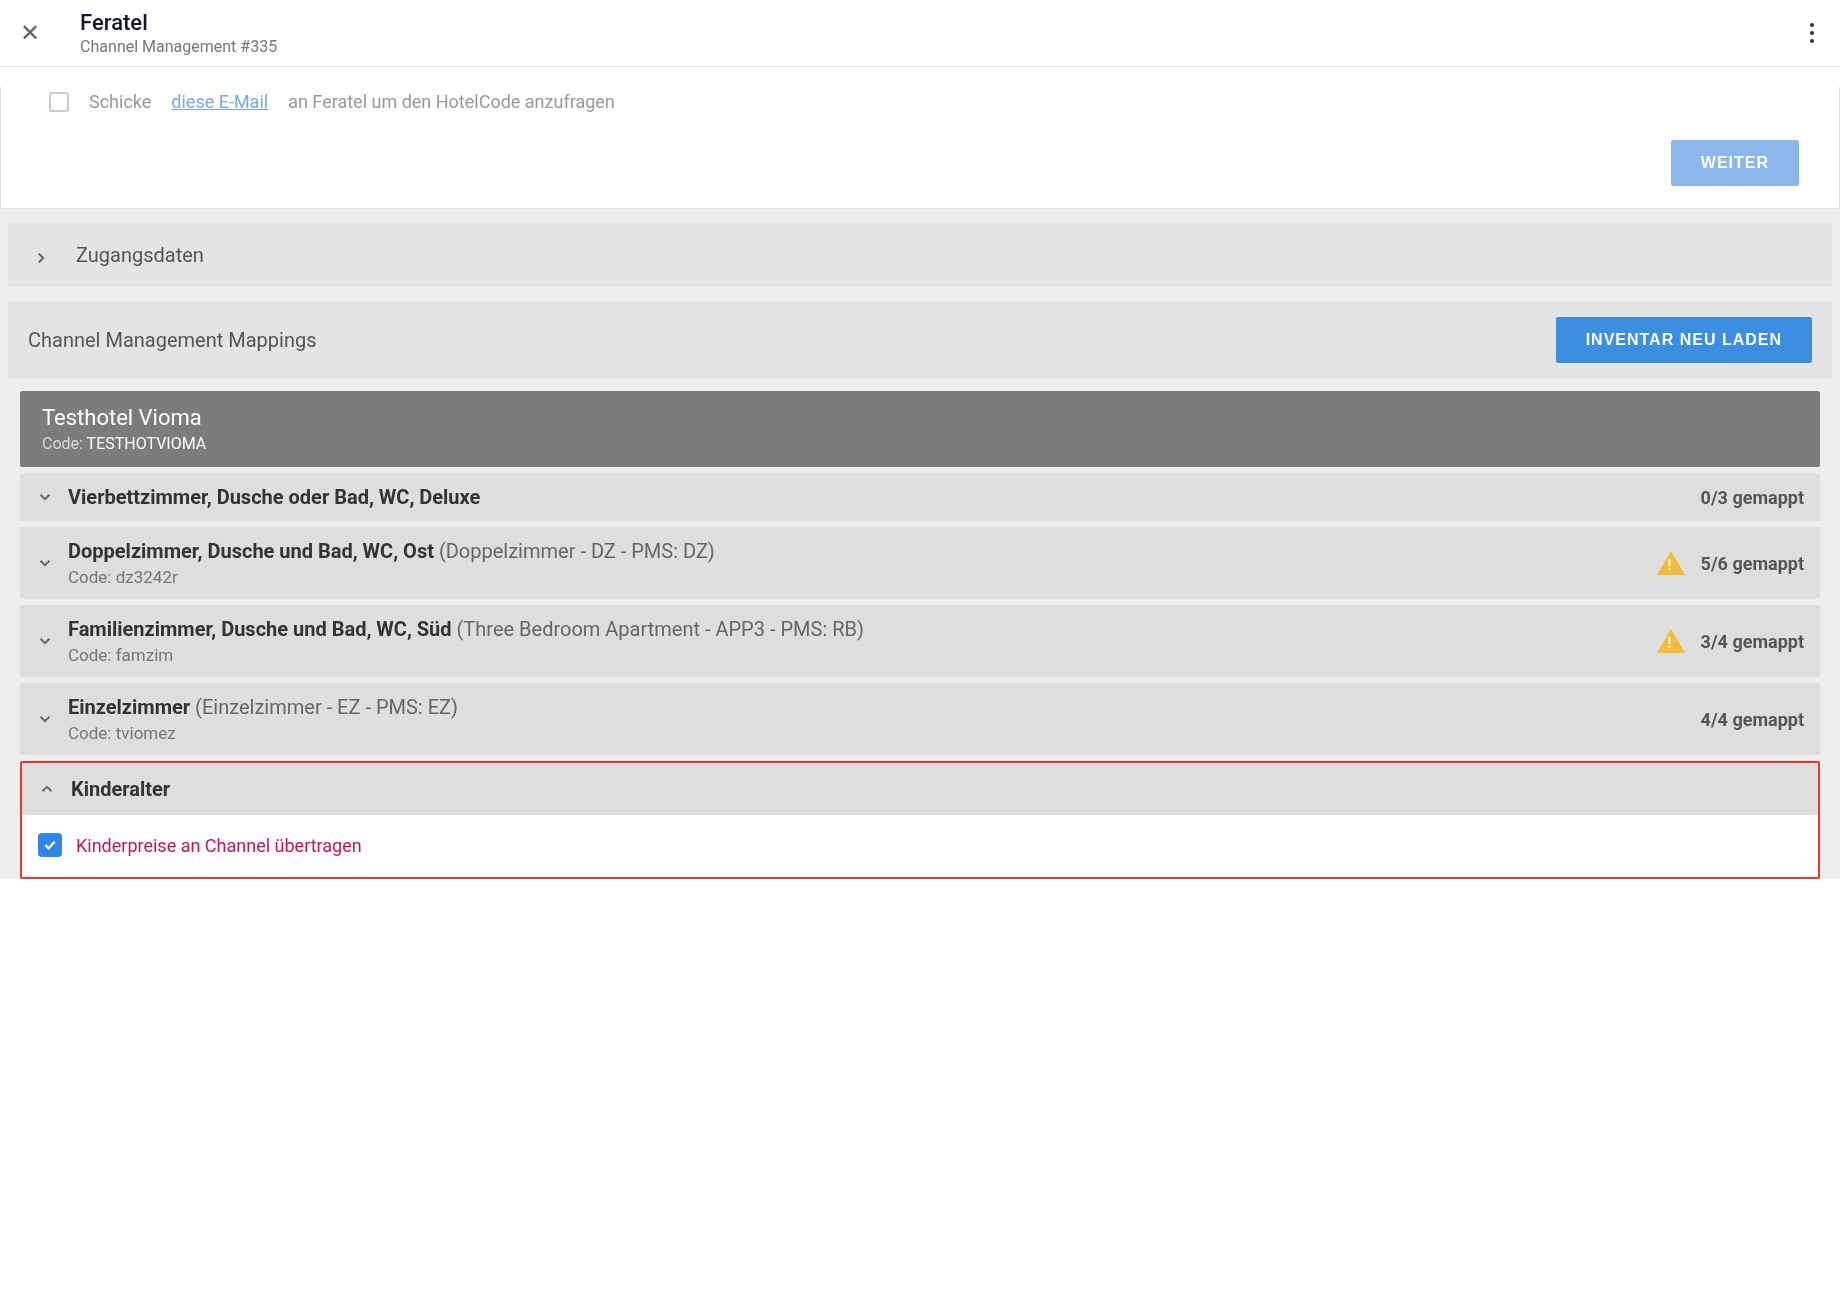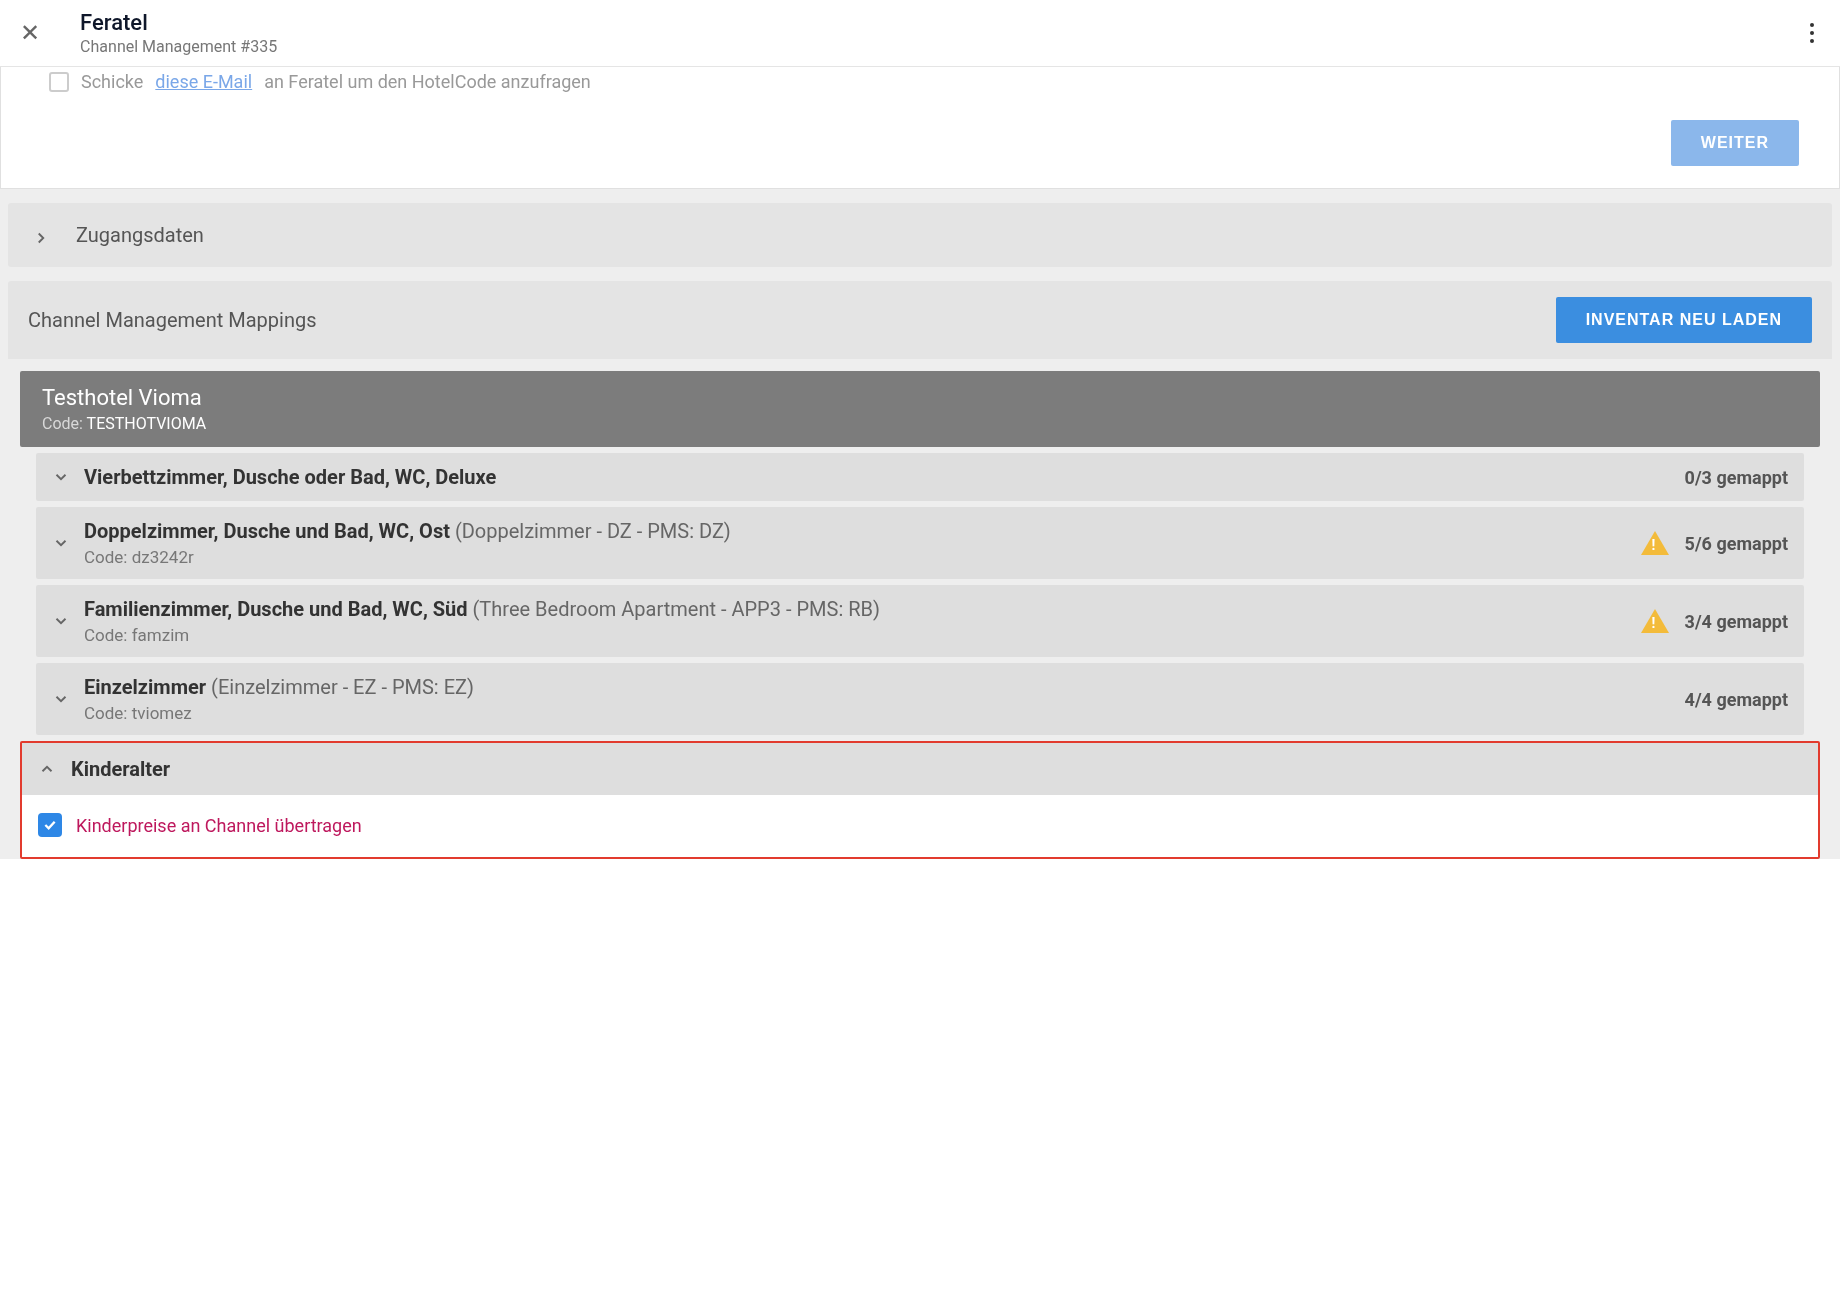--- a/index.html
+++ b/index.html
@@ -43,25 +43,26 @@
   .panel {
     background: #fff;
     border: 1px solid #e0e0e0;
     border-top: none;
     margin: 0;
     padding: 0 40px 22px;
   }
   .email-row {
     display: flex;
     align-items: center;
-    gap: 12px;
+    gap: 20px;
     color: #999;
     font-size: 18px;
     padding-top: 4px;
     padding-left: 8px;
+    margin-top: 20px;
   }
   .chk-empty {
     width: 20px; height: 20px;
     border: 2px solid #ccc;
     border-radius: 3px;
   }
   .email-link { color: #7aa7e8; text-decoration: underline; }
   .panel-actions { display:flex; justify-content:flex-end; margin-top: 28px; }
   .btn {
     background: #8bb7eb;
@@ -99,21 +100,21 @@
   .hotel-bar {
     background:#7c7c7c;
     color:#fff;
     padding: 14px 22px;
     margin: 12px 12px 0;
     border-radius: 2px;
   }
   .hotel-name { font-size: 22px; font-weight: 400; }
   .hotel-code { font-size: 16px; margin-top: 4px; }
   .hotel-code .label { color:#d8d8d8; }
-  .room-list { margin: 0 28px; border-radius: 17px; }
+  .room-list { margin: 0 12px; border-radius: 17px; }
   .room-row {
     background:#dedede;
     display:flex;
     align-items:center;
     padding: 12px 16px;
     margin-top: 6px;
     border-radius: 2px;
     gap: 14px;
   }
   .room-main { flex:1; }

